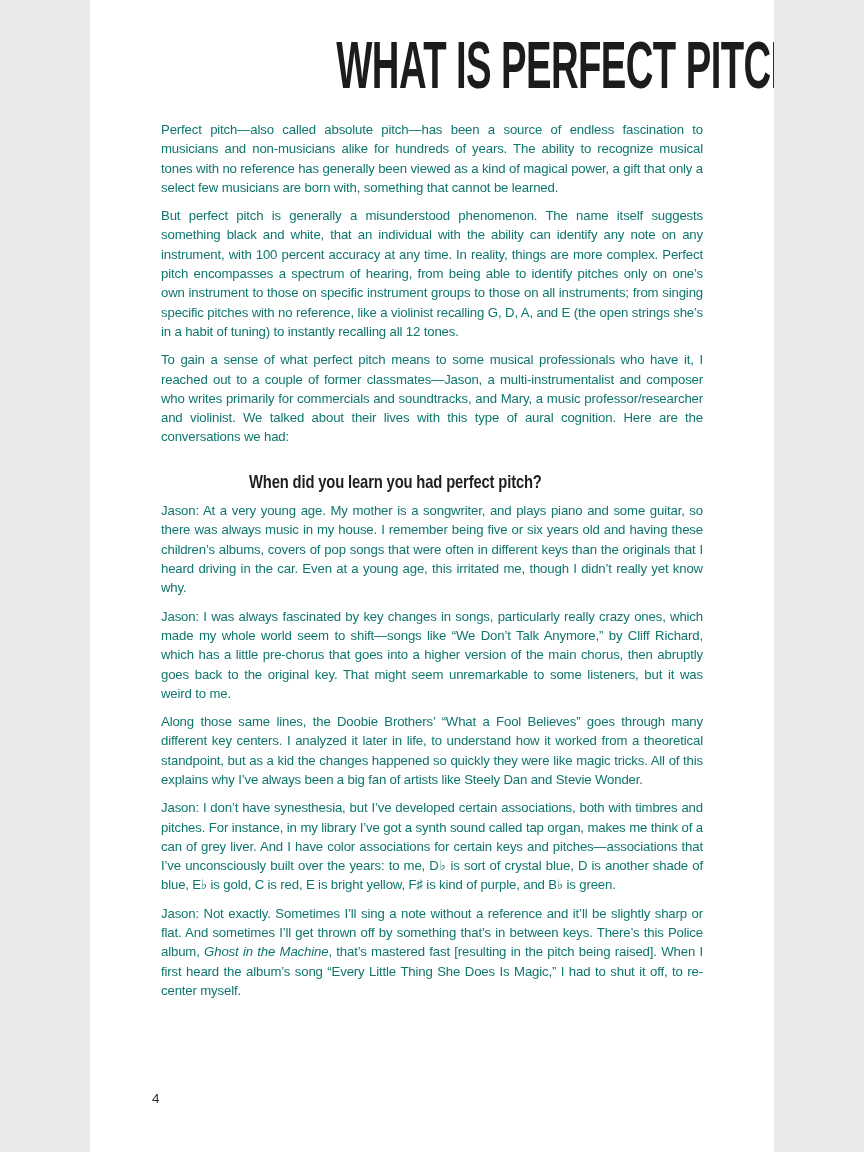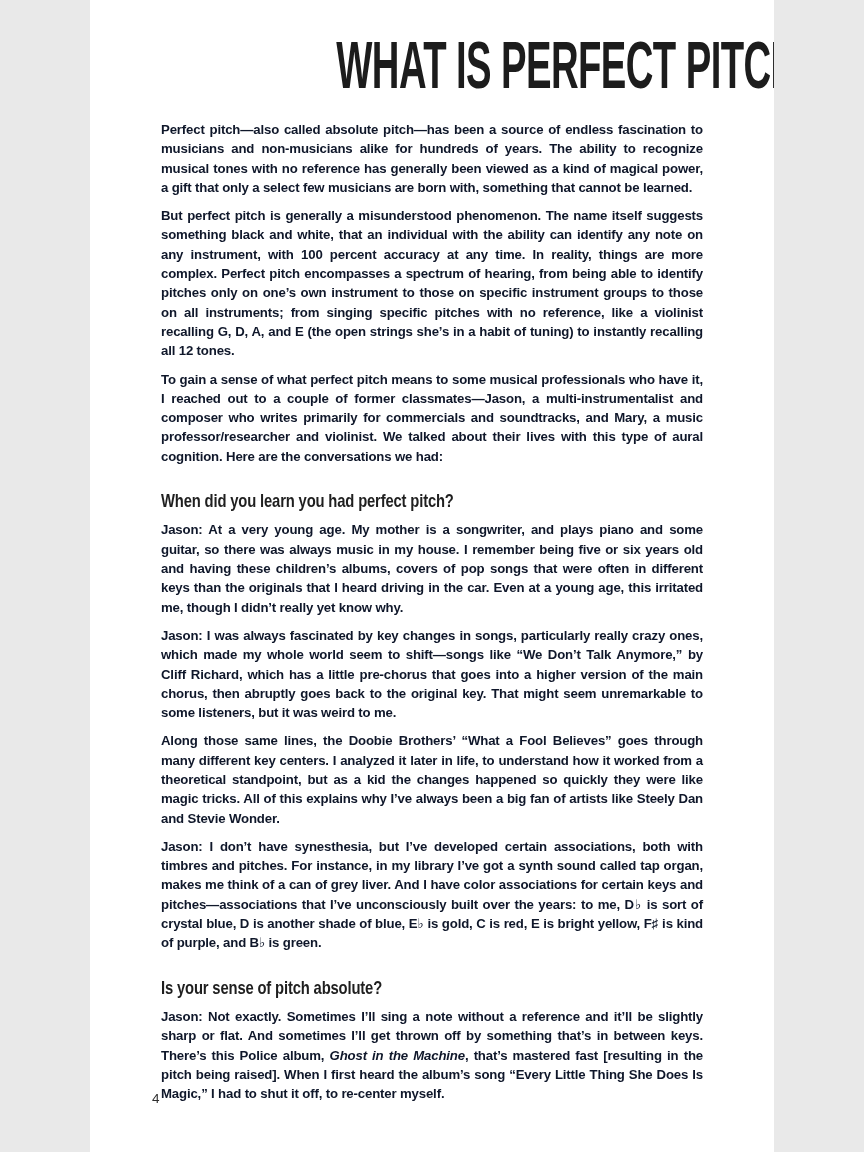--- a/index.html
+++ b/index.html
@@ -35,30 +35,30 @@
     transform: scaleX(0.58);
     transform-origin: 50% 50%;
     white-space: nowrap;
   }
   .body-p {
     margin: 0 0 9px 0;
     font-size: 13.2px;
     line-height: 19.3px;
     letter-spacing: -0.15px;
     text-align: justify;
-    color: #0f172a;
-    font-weight: bold;
+    color: #0f766e;
   }
   .body-p em {
     font-style: italic;
   }
   .q {
     margin: 20px 0 8px 0;
     line-height: 1.1;
     white-space: nowrap;
+    text-align: center;
   }
   .q-inner {
     display: inline-block;
     font-weight: 700;
     font-size: 18.5px;
     letter-spacing: -0.2px;
     color: #1f1f1f;
     transform: scaleX(0.8);
     transform-origin: 0 50%;
     white-space: nowrap;
@@ -85,18 +85,17 @@
   <p class="body-p">To gain a sense of what perfect pitch means to some musical professionals who have it, I reached out to a couple of former classmates—Jason, a multi-instrumentalist and composer who writes primarily for commercials and soundtracks, and Mary, a music professor/researcher and violinist. We talked about their lives with this type of aural cognition. Here are the conversations we had:</p>
 
   <h2 class="q"><span class="q-inner">When did you learn you had perfect pitch?</span></h2>
   <p class="body-p">Jason: At a very young age. My mother is a songwriter, and plays piano and some guitar, so there was always music in my house. I remember being five or six years old and having these children’s albums, covers of pop songs that were often in different keys than the originals that I heard driving in the car. Even at a young age, this irritated me, though I didn’t really yet know why.</p>
 
   <p class="body-p">Jason: I was always fascinated by key changes in songs, particularly really crazy ones, which made my whole world seem to shift—songs like “We Don’t Talk Anymore,” by Cliff Richard, which has a little pre-chorus that goes into a higher version of the main chorus, then abruptly goes back to the original key. That might seem unremarkable to some listeners, but it was weird to me.</p>
   <p class="body-p">Along those same lines, the Doobie Brothers’ “What a Fool Believes” goes through many different key centers. I analyzed it later in life, to understand how it worked from a theoretical standpoint, but as a kid the changes happened so quickly they were like magic tricks. All of this explains why I’ve always been a big fan of artists like Steely Dan and Stevie Wonder.</p>
 
   <p class="body-p">Jason: I don’t have synesthesia, but I’ve developed certain associations, both with timbres and pitches. For instance, in my library I’ve got a synth sound called tap organ, makes me think of a can of grey liver. And I have color associations for certain keys and pitches—associations that I’ve unconsciously built over the years: to me, D♭ is sort of crystal blue, D is another shade of blue, E♭ is gold, C is red, E is bright yellow, F♯ is kind of purple, and B♭ is green.</p>
 
-  <h2 class="q"><span class="q-inner">Is your sense of pitch absolute?</span></h2>
   <p class="body-p"><span>Jason: Not exactly. Sometimes I’ll sing a note without a reference and it’ll be slightly sharp or flat. And sometimes I’ll get thrown off by something that’s in between keys. There’s this Police album, </span><em>Ghost in the Machine</em><span>, that’s mastered fast [resulting in the pitch being raised]. When I first heard the album’s song “Every Little Thing She Does Is Magic,” I had to shut it off, to re-center myself.</span></p>
 
   <div class="page-number">4</div>
 
 </div>
 
 </body></html>

